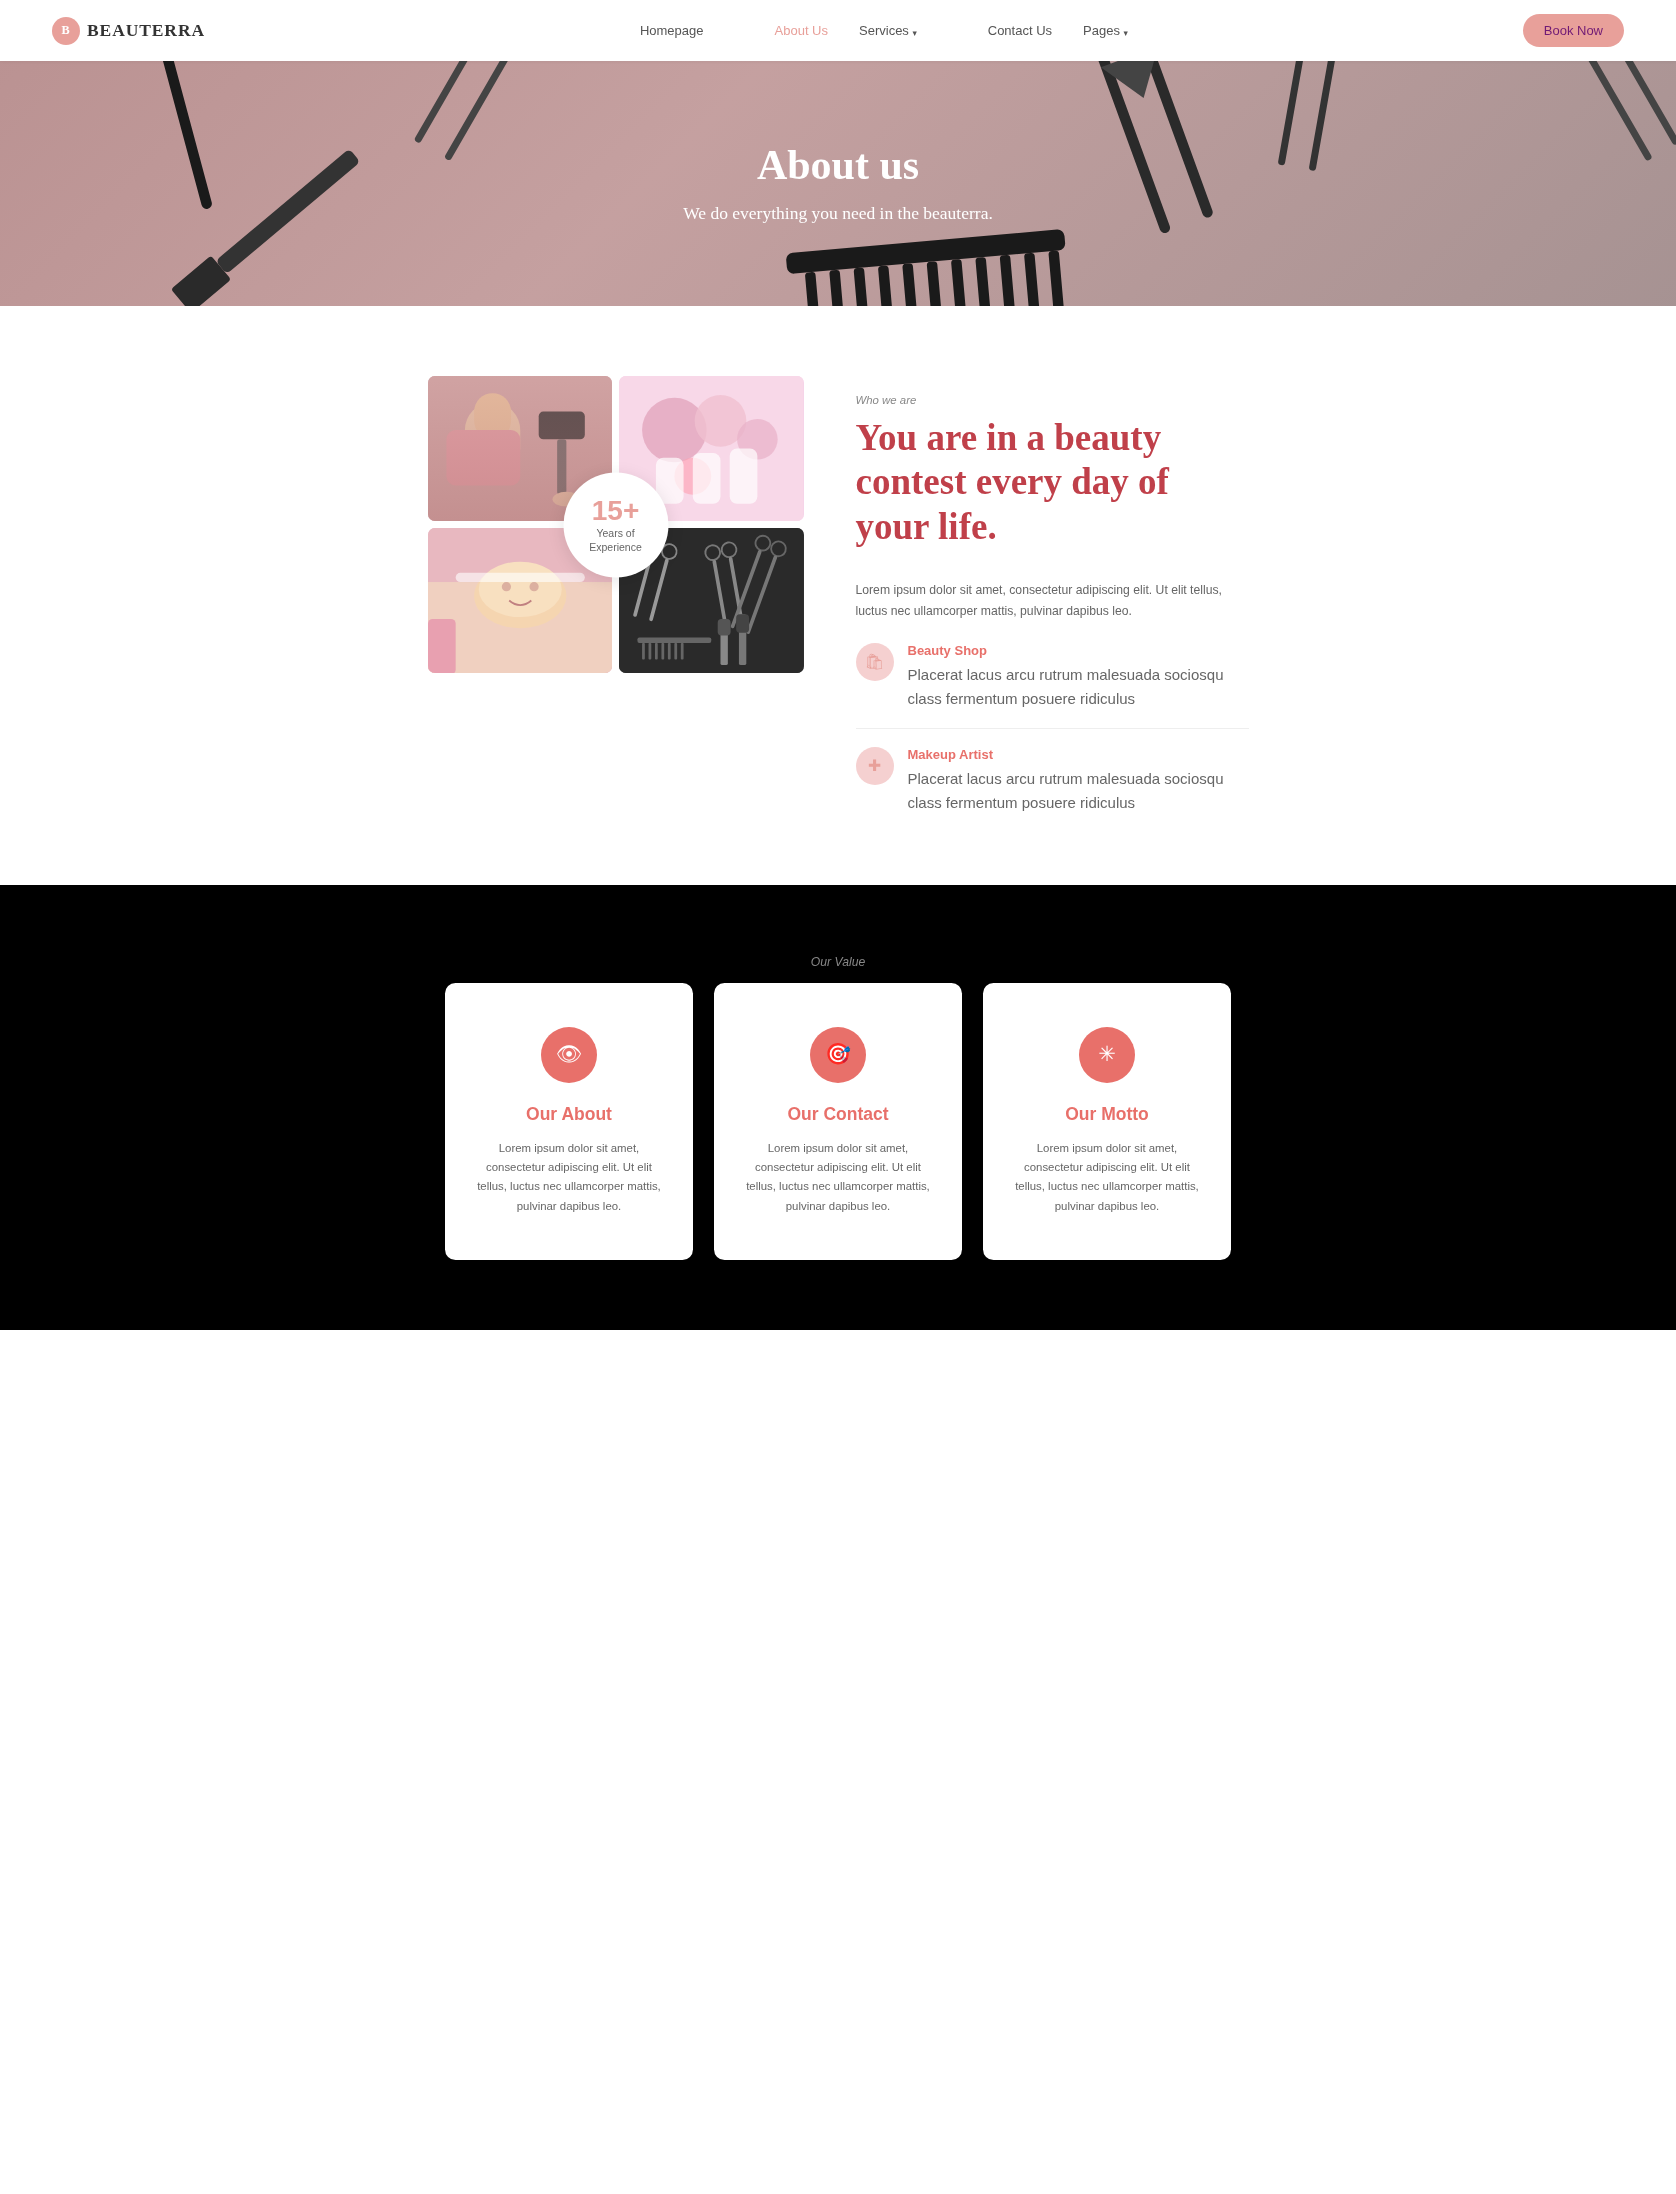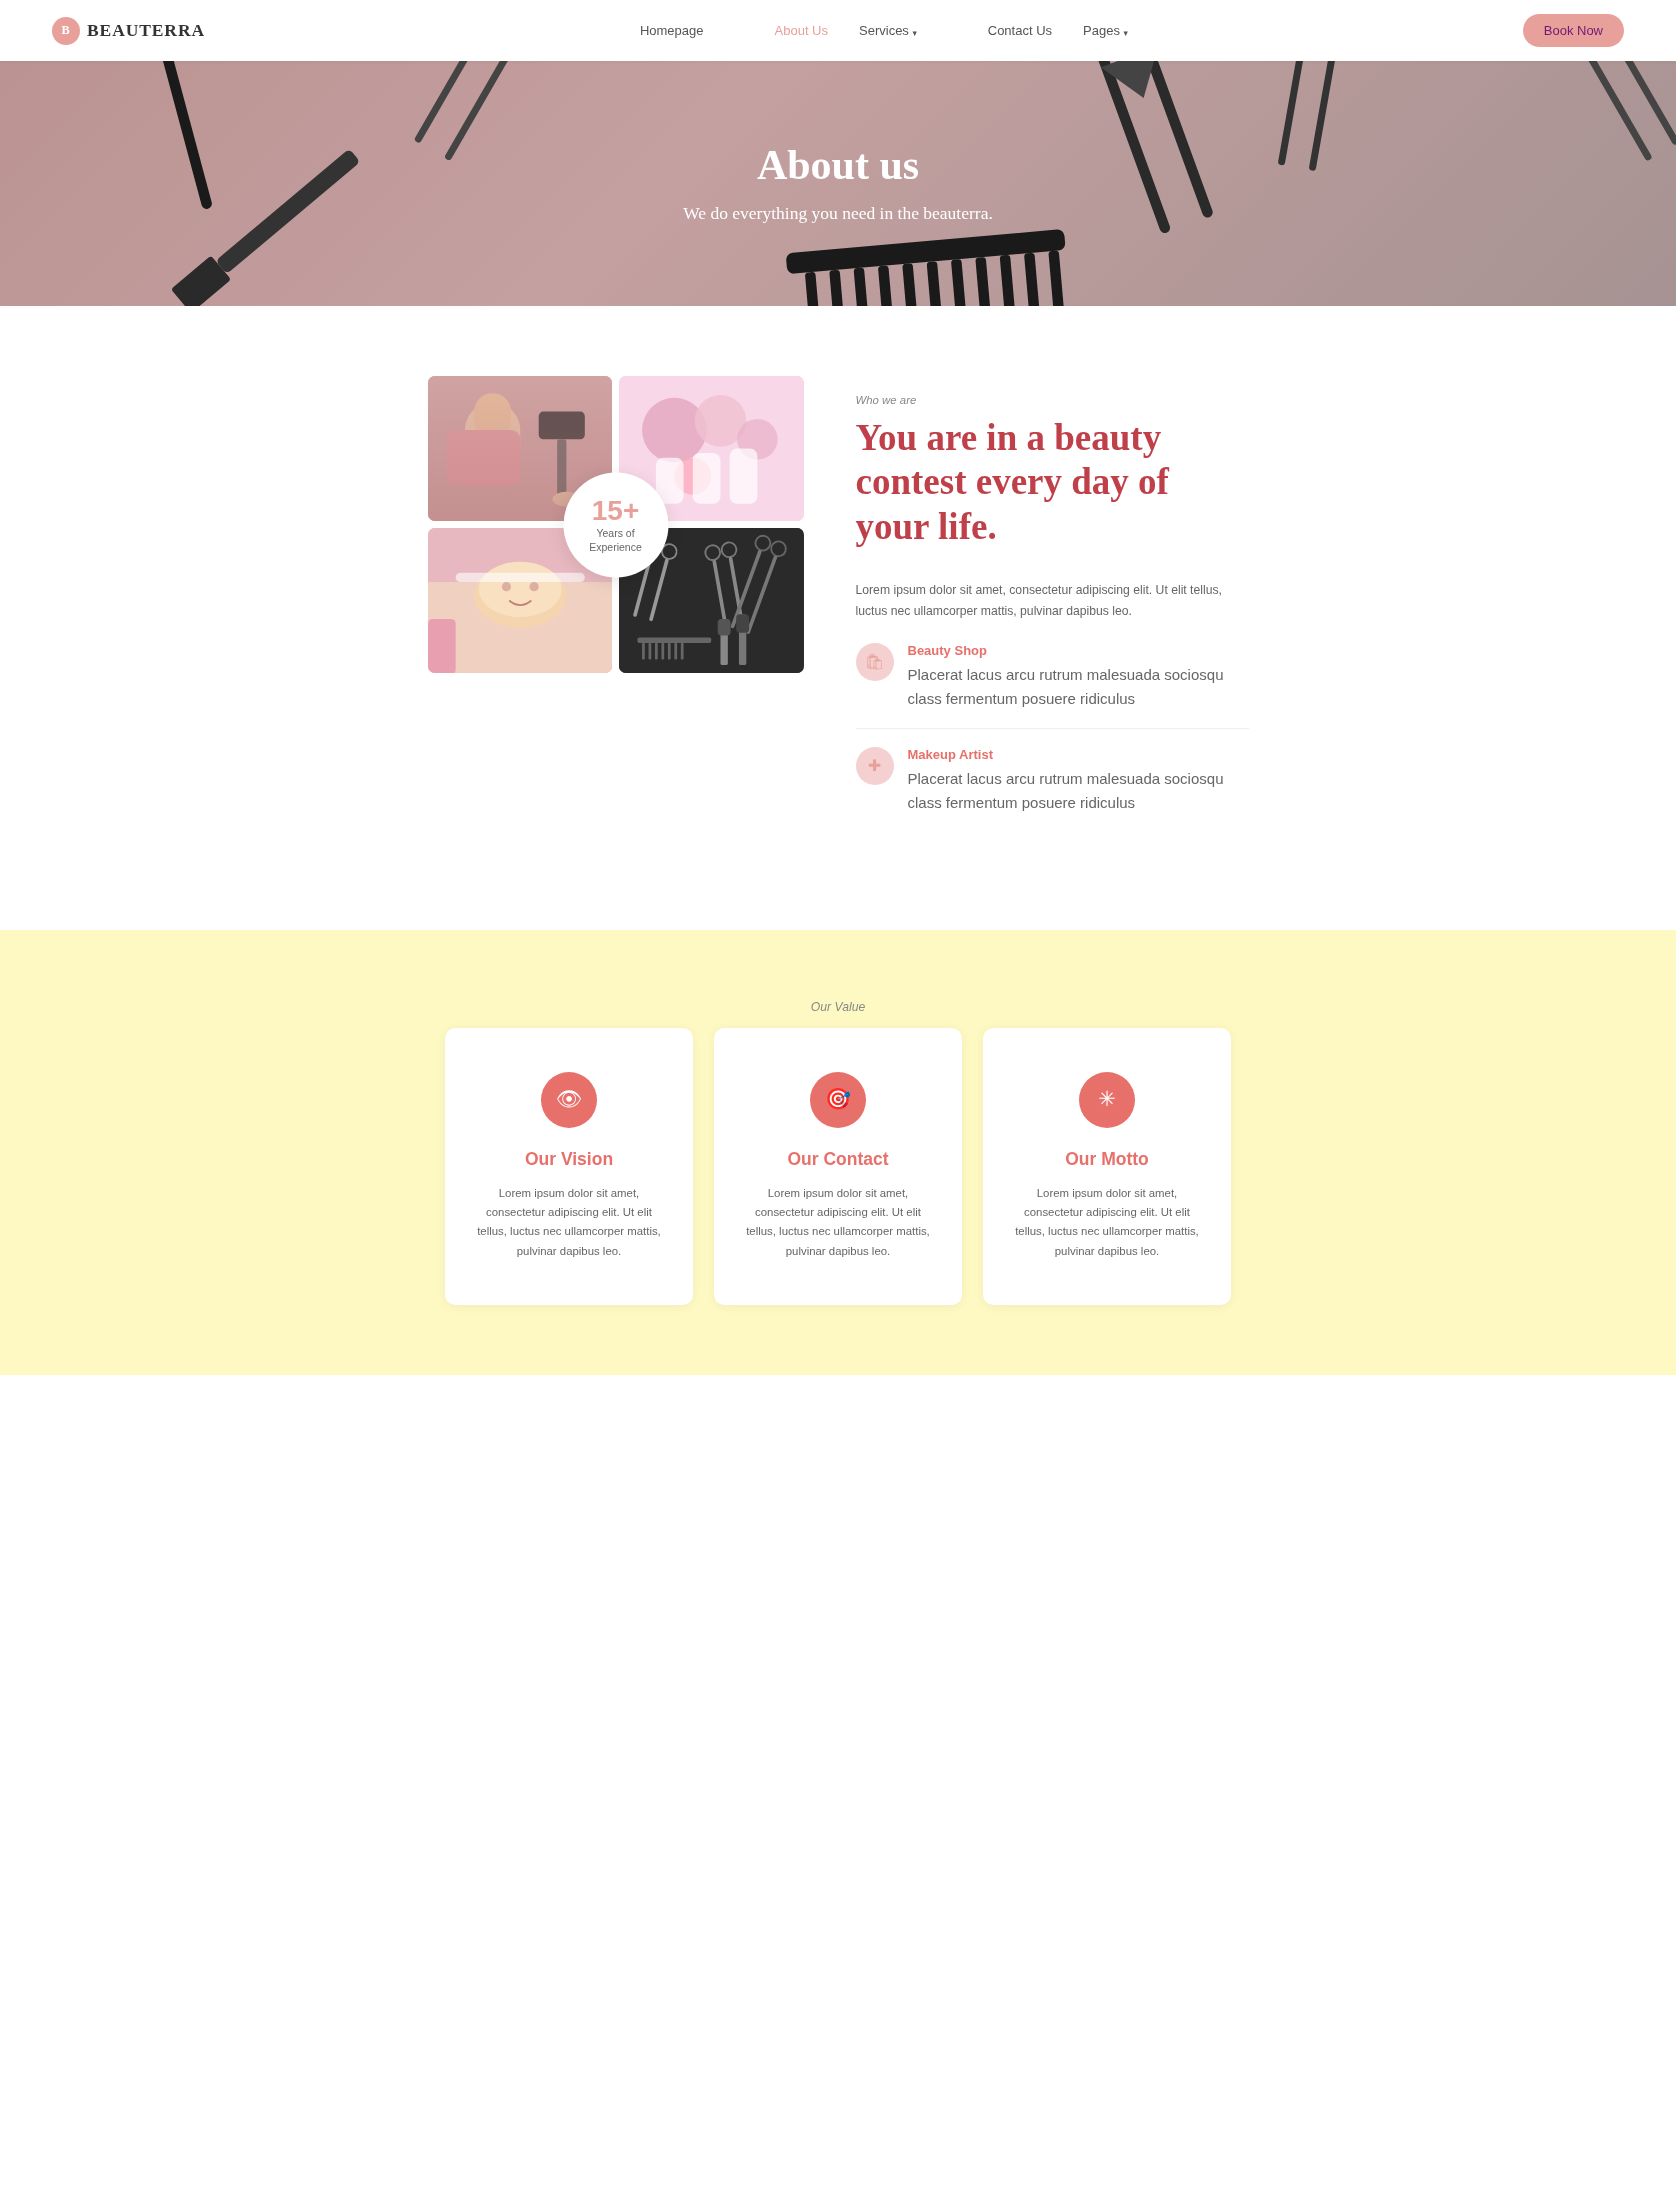--- a/index.html
+++ b/index.html
@@ -238,24 +238,23 @@
     }
     .service-desc {
       font-size: 15px;
       color: #666;
       line-height: 1.6;
       font-family: sans-serif;
     }
 
     
     .value-section {
-      background: #fef9c3;
+      background: #000000;
       padding: 70px 29px;
       text-align: center;
-      margin-top: 45px;
     }
     .our-value-label {
       font-size: 12.2px;
       color: #888;
       font-style: italic;
       margin-bottom: 14px;
       font-family: sans-serif;
     }
     .value-heading {
       font-size: 38px;
@@ -540,21 +539,21 @@
     </div>
   </div>
 </section>
 
 <section class="value-section">
   <p class="our-value-label">Our Value</p>
 
   <div class="value-cards">
     <div class="value-card">
       <div class="value-card-icon">👁</div>
-      <div class="value-card-title">Our Vision</div>
+      <div class="value-card-title">Our About</div>
       <p class="value-card-desc">Lorem ipsum dolor sit amet, consectetur adipiscing elit. Ut elit tellus, luctus nec ullamcorper mattis, pulvinar dapibus leo.</p>
     </div>
     <div class="value-card">
       <div class="value-card-icon">🎯</div>
       <div class="value-card-title">Our Contact</div>
       <p class="value-card-desc">Lorem ipsum dolor sit amet, consectetur adipiscing elit. Ut elit tellus, luctus nec ullamcorper mattis, pulvinar dapibus leo.</p>
     </div>
     <div class="value-card">
       <div class="value-card-icon">✳</div>
       <div class="value-card-title">Our Motto</div>

